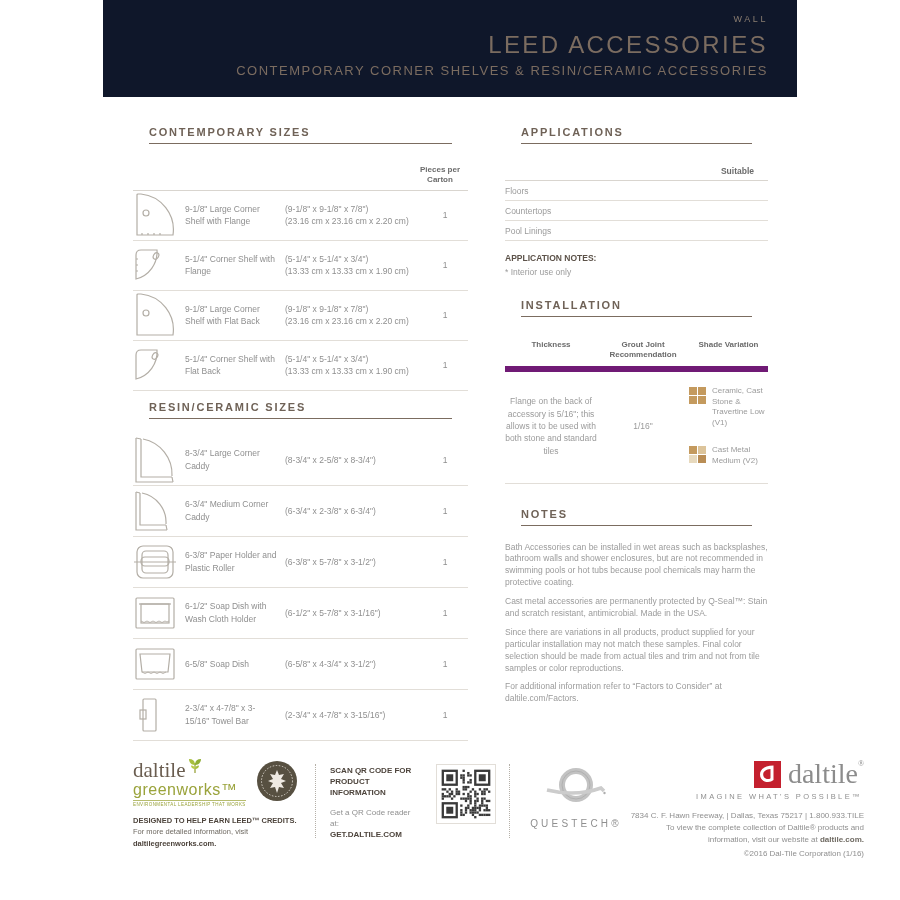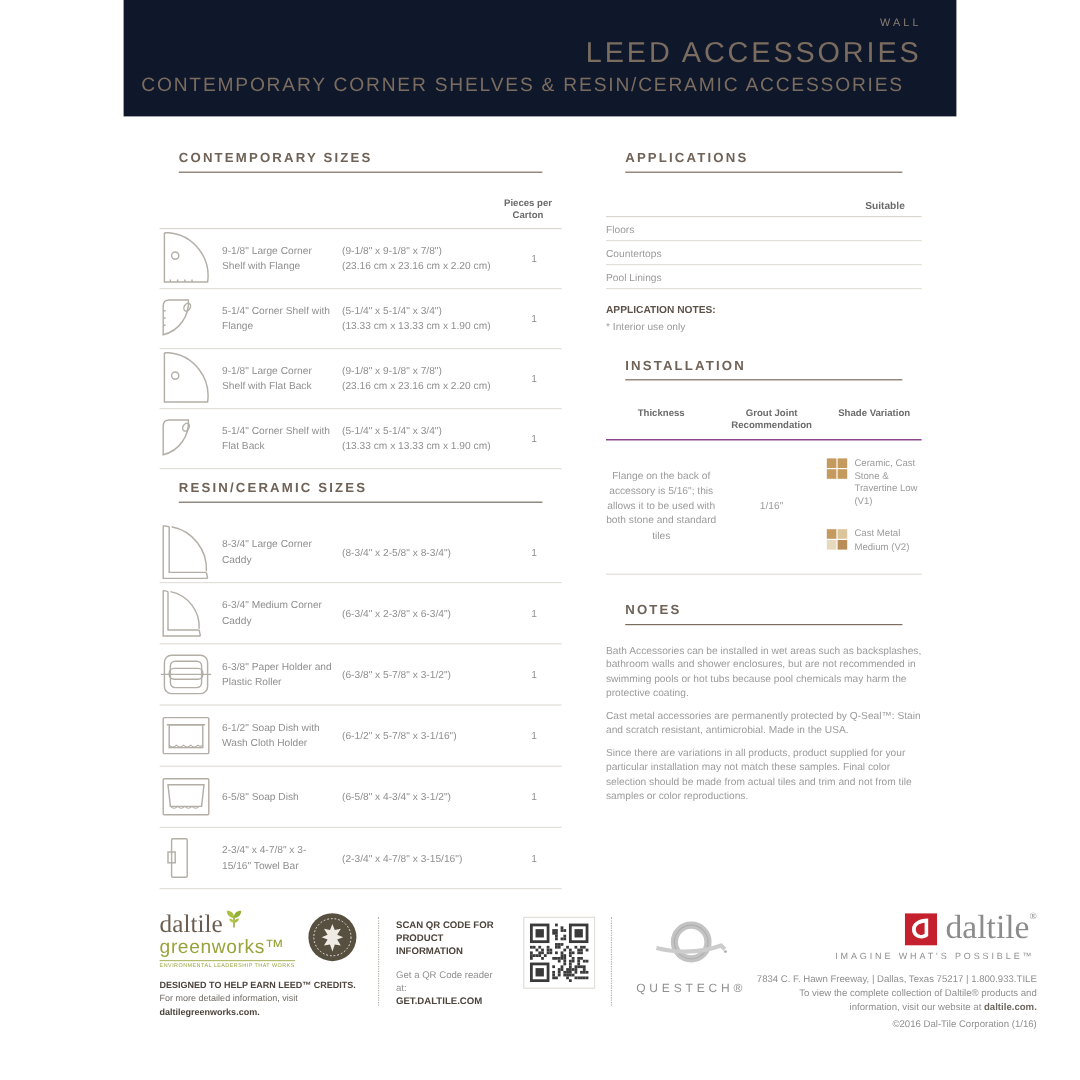--- a/index.html
+++ b/index.html
@@ -3,21 +3,21 @@
 <meta charset="utf-8">
 <style>
   html,body{margin:0;padding:0;}
   body{width:900px;height:900px;background:#ffffff;position:relative;
        font-family:"Liberation Sans",sans-serif;color:#8f8f8f;}
   
   .band{position:absolute;left:103px;top:0;width:694px;height:97px;background:#0f172a;
         box-sizing:border-box;text-align:right;padding:14px 29px 0 0;}
   .eyebrow{font-size:9px;letter-spacing:2.6px;color:#8a7d71;margin-bottom:7px;}
   .title{font-size:24px;letter-spacing:2.4px;color:#7b6c60;font-weight:normal;margin:0 0 4px 0;}
-  .subtitle{font-size:16px;letter-spacing:1.5px;color:#7b6c60;text-align:center;}
+  .subtitle{font-size:13px;letter-spacing:1.5px;color:#7b6c60;}
   
   .sec{font-size:11px;font-weight:bold;letter-spacing:1.8px;color:#6f6257;
        border-bottom:1px solid #7b6c60;padding-bottom:5px;margin:16px;}
   
   .left-col{position:absolute;left:133px;top:110px;width:335px;}
   .thead{display:flex;justify-content:flex-end;border-bottom:1px solid #d9d5cf;padding:5px 0 4px;}
   .thead span{width:56px;text-align:center;font-size:8px;font-weight:bold;color:#6b6b6b;line-height:1.3;}
   .prow{display:flex;align-items:center;box-sizing:border-box;height:50px;border-bottom:1px solid #e2ded8;}
   .prow.tall{height:51px;}
   .picon{flex:0 0 52px;display:flex;align-items:center;}
@@ -29,21 +29,21 @@
   
   .right-col{position:absolute;left:505px;top:110px;width:263px;}
   .app-head{text-align:right;font-size:8.5px;font-weight:bold;color:#6b6b6b;
             padding:6px 14px 4px 0;border-bottom:1px solid #d9d5cf;}
   .app-row{display:flex;justify-content:space-between;align-items:center;font-size:8.5px;color:#9b9b9b;
            padding:4px 0 4px;height:11px;border-bottom:1px solid #e2ded8;}
   .app-check{color:#5c5249;padding-right:24px;font-size:9px;}
   .app-notes-label{margin-top:12px;font-size:8.5px;font-weight:bold;color:#5c5249;}
   .app-note{margin-top:4px;font-size:8.5px;color:#9b9b9b;}
   .inst{margin-top:22px;}
-  .inst-head{display:flex;border-bottom:1px solid #701a75;padding:7px 0 5px;}
+  .inst-head{display:flex;border-bottom:6px solid #701a75;padding:7px 0 5px;}
   .inst-head span{font-size:8px;font-weight:bold;color:#6b6b6b;text-align:center;line-height:1.3;}
   .ih1{flex:0 0 92px;} .ih2{flex:0 0 92px;} .ih3{flex:1;}
   .inst-body{display:flex;align-items:center;border-bottom:1px solid #e2ded8;padding:14px 0 16px;}
   .inst-th{flex:0 0 92px;font-size:8.5px;color:#9b9b9b;text-align:center;line-height:1.45;}
   .inst-gj{flex:0 0 92px;font-size:8.5px;color:#9b9b9b;text-align:center;}
   .inst-sv{flex:1;}
   .v-item{display:flex;gap:6px;align-items:flex-start;}
   .v-item + .v-item{margin-top:16px;}
   .swatch{display:grid;grid-template-columns:8px 8px;grid-auto-rows:8px;gap:1px;flex:0 0 17px;margin-top:1px;}
   .swatch i{display:block;width:8px;height:8px;}
@@ -303,20 +303,21 @@
         </span>
       </span>
     </div>
   </div>
 
   <div class="notes">
     <h2 class="sec">NOTES</h2>
     <p>Bath Accessories can be installed in wet areas such as backsplashes, bathroom walls and shower enclosures, but are not recommended in swimming pools or hot tubs because pool chemicals may harm the protective coating.</p>
     <p>Cast metal accessories are permanently protected by Q-Seal™: Stain and scratch resistant, antimicrobial. Made in the USA.</p>
     <p>Since there are variations in all products, product supplied for your particular installation may not match these samples. Final color selection should be made from actual tiles and trim and not from tile samples or color reproductions.</p>
+    <p>For additional information refer to “Factors to Consider” at daltile.com/Factors.</p>
   </div>
 </div>
 
 <div class="footer">
 
   <div class="gw">
     <div class="gw-row">
       <div>
         <div style="display:flex;align-items:flex-start;">
           <span class="gw-daltile">daltile</span>

